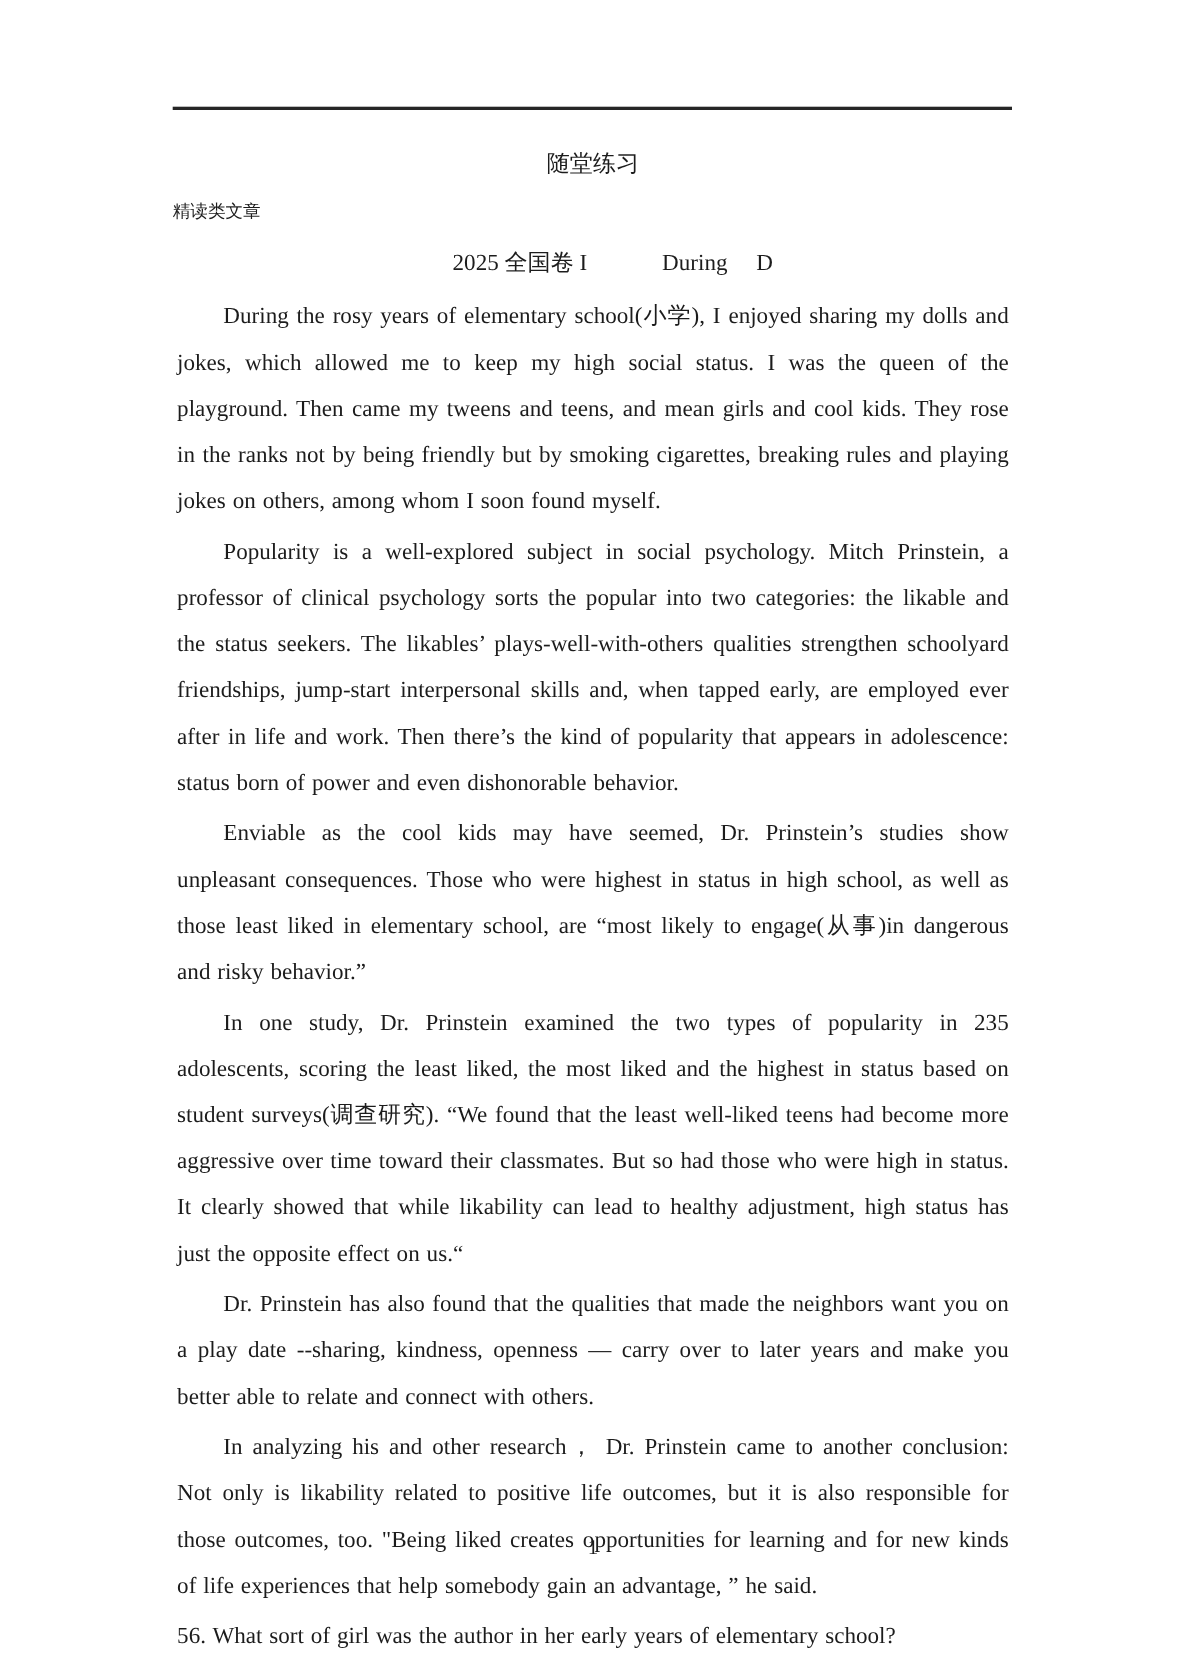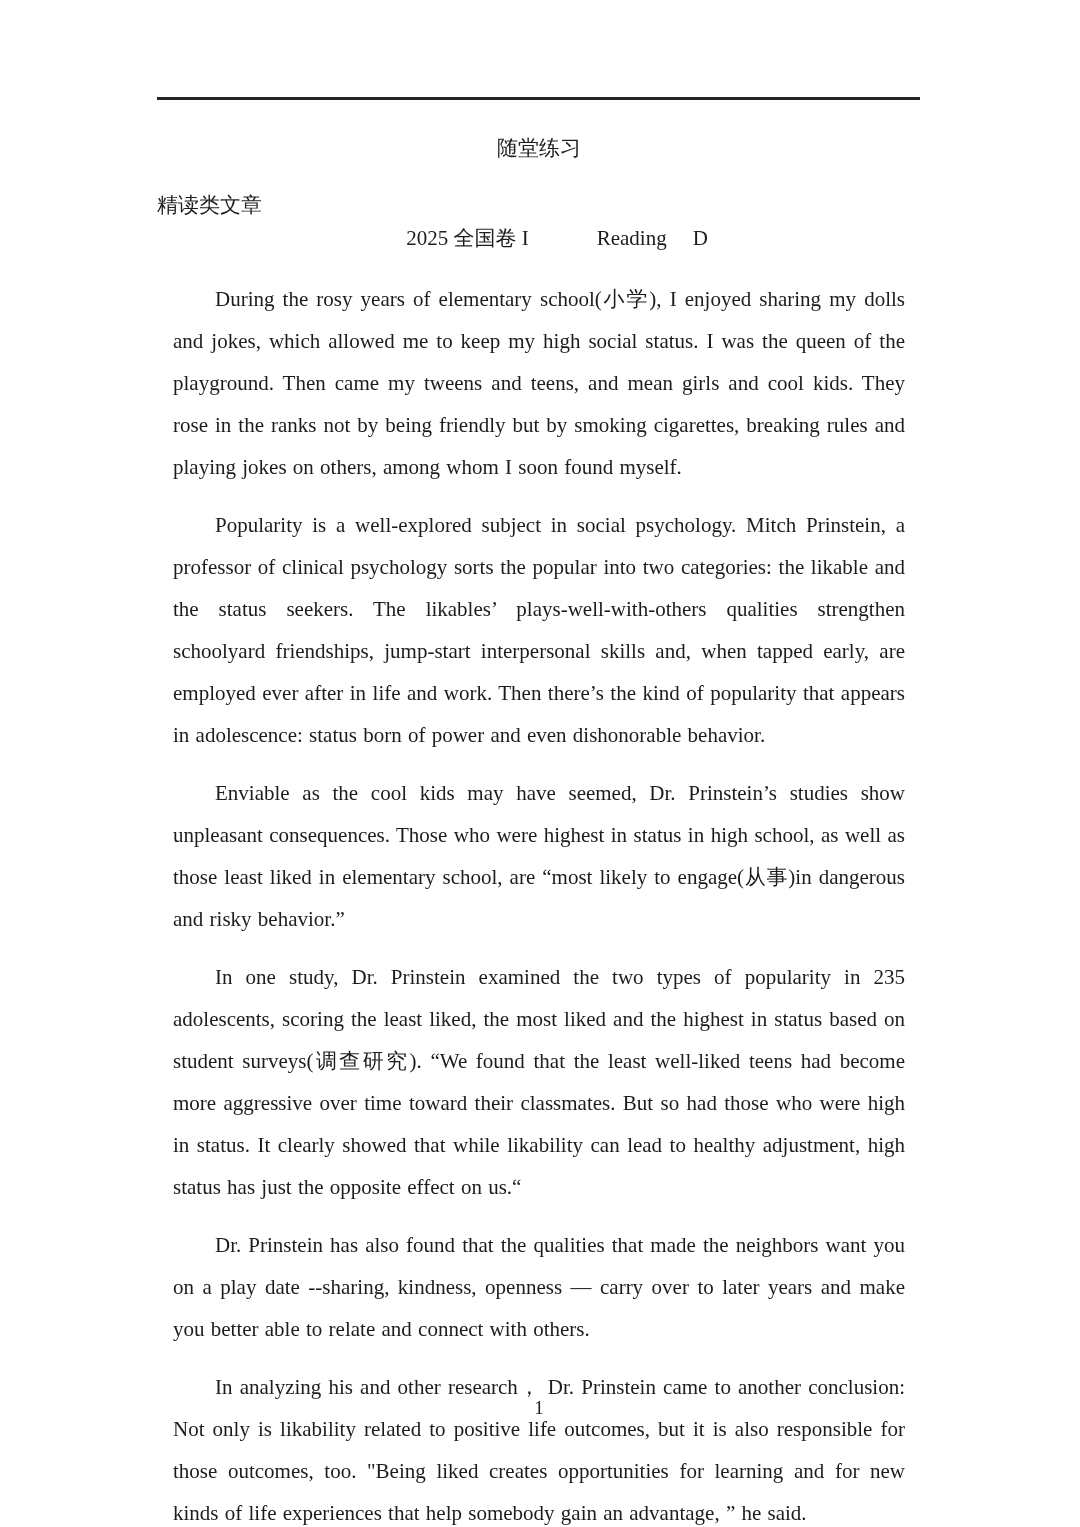--- a/index.html
+++ b/index.html
@@ -30,44 +30,43 @@
     left: 157px;
     width: 764px;
     text-align: center;
     font-size: 21px;
     line-height: 28px;
   }
   .section-label {
     position: absolute;
     top: 179px;
     left: 157px;
-    font-size: 21px;
+    font-size: 16px;
     line-height: 28px;
-    margin-top: 12px;
   }
   .source-line {
     position: absolute;
     top: 224px;
     left: 157px;
     width: 764px;
     text-align: center;
     font-size: 21px;
     line-height: 28px;
     transform: translateX(18px);
   }
   .source-line .src-section { margin-left: 68px; }
   .source-line .src-part { margin-left: 26px; }
   .article {
     position: absolute;
     top: 262px;
     left: 157px;
     width: 764px;
   }
   .article p {
-    margin: 16px;
+    margin: 4px;
     font-size: 21px;
     line-height: 42px;
     text-align: justify;
     text-indent: 42px;
     word-spacing: 1px;
   }
   .article p.question-line {
     text-indent: 0;
     text-align: left;
   }
@@ -86,21 +85,21 @@
 
 <div class="page">
 
   <div class="header-rule"></div>
 
   <div class="doc-title">随堂练习</div>
 
   <div class="section-label">精读类文章</div>
 
   <div class="source-line">
-    <span class="src-exam">2025 全国卷 I</span><span class="src-section">Reading</span><span class="src-part">D</span>
+    <span class="src-exam">2025 全国卷 I</span><span class="src-section">During</span><span class="src-part">D</span>
   </div>
 
   <div class="article">
     <p>During the rosy years of elementary school(小学), I enjoyed sharing my dolls and jokes, which allowed me to keep my high social status. I was the queen of the playground. Then came my tweens and teens, and mean girls and cool kids. They rose in the ranks not by being friendly but by smoking cigarettes, breaking rules and playing jokes on others, among whom I soon found myself.</p>
     <p>Popularity is a well-explored subject in social psychology. Mitch Prinstein, a professor of clinical psychology sorts the popular into two categories: the likable and the status seekers. The likables’ plays-well-with-others qualities strengthen schoolyard friendships, jump-start interpersonal skills and, when tapped early, are employed ever after in life and work. Then there’s the kind of popularity that appears in adolescence: status born of power and even dishonorable behavior.</p>
     <p>Enviable as the cool kids may have seemed, Dr. Prinstein’s studies show unpleasant consequences. Those who were highest in status in high school, as well as those least liked in elementary school, are “most likely to engage(从事)in dangerous and risky behavior.”</p>
     <p>In one study, Dr. Prinstein examined the two types of popularity in 235 adolescents, scoring the least liked, the most liked and the highest in status based on student surveys(调查研究). “We found that the least well-liked teens had become more aggressive over time toward their classmates. But so had those who were high in status. It clearly showed that while likability can lead to healthy adjustment, high status has just the opposite effect on us.“</p>
     <p>Dr. Prinstein has also found that the qualities that made the neighbors want you on a play date --sharing, kindness, openness — carry over to later years and make you better able to relate and connect with others.</p>
     <p>In analyzing his and other research， Dr. Prinstein came to another conclusion: Not only is likability related to positive life outcomes, but it is also responsible for those outcomes, too. "Being liked creates opportunities for learning and for new kinds of life experiences that help somebody gain an advantage, ” he said.</p>
     <p class="question-line">56. What sort of girl was the author in her early years of elementary school?</p>

